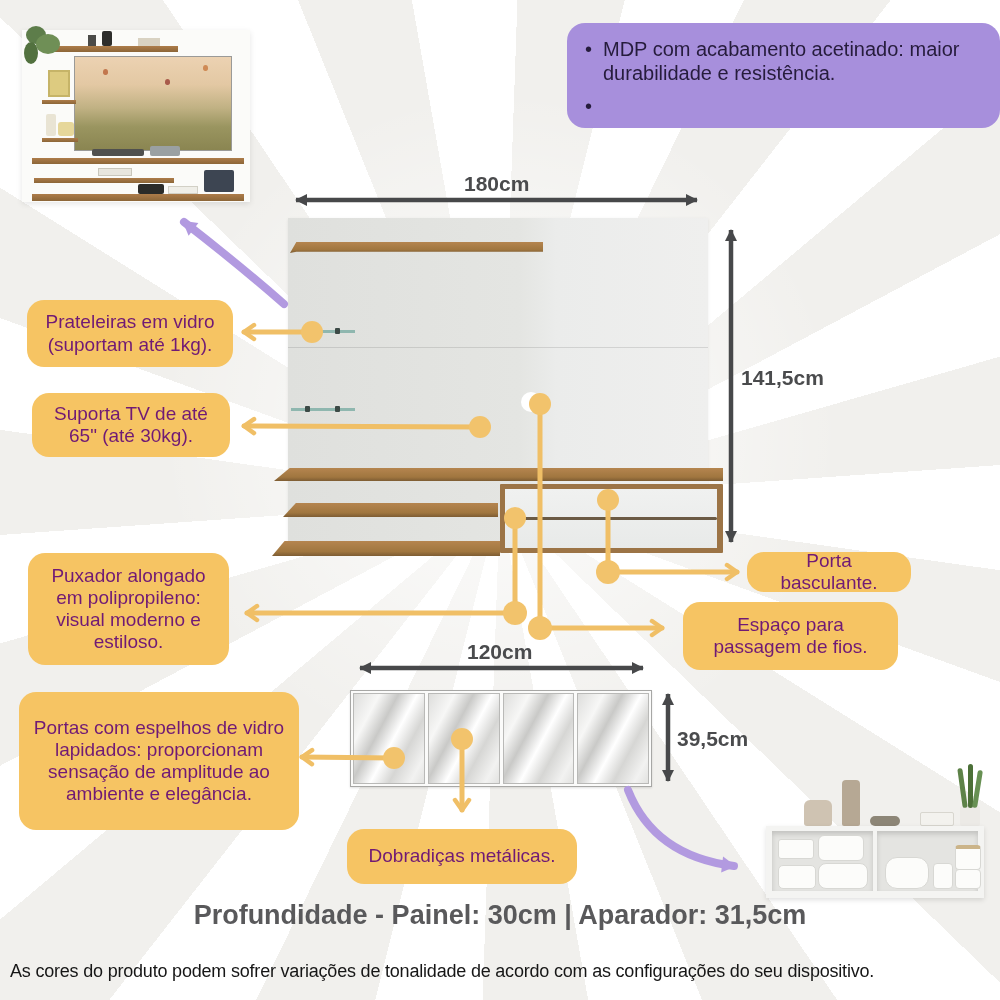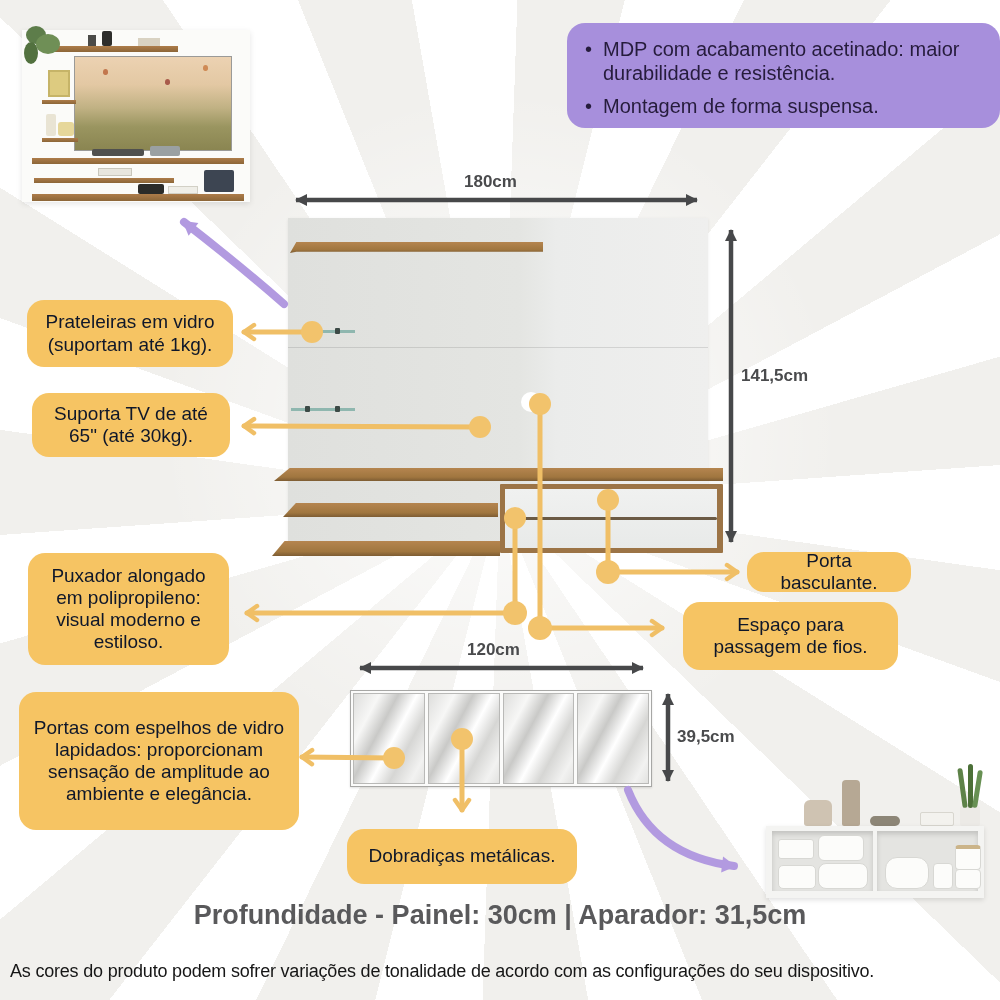--- a/index.html
+++ b/index.html
@@ -17,27 +17,27 @@
     left:567px;top:23px;width:433px;height:105px;border-radius:18px;
     background:#a78fdc;color:#261c3c;font-size:20px;line-height:1.2;
     padding:14px 16px 10px 18px;
   }
   .bullet-row{display:flex;margin-bottom:9px;}
   .bullet-dot{width:18px;flex:0 0 18px;font-size:20px;}
 
   
   .ylabel{
     position:absolute;background:#f6c463;border-radius:17px;
-    color:#0f172a;font-size:19px;line-height:1.17;text-align:center;
+    color:#701a75;font-size:19px;line-height:1.17;text-align:center;
     display:flex;align-items:center;justify-content:center;
     padding:8px 10px;box-sizing:border-box;
   }
 
   
-  .dim{position:absolute;color:#4a4b4d;font-weight:bold;font-size:17px;}
+  .dim{position:absolute;color:#4a4b4d;font-weight:bold;font-size:21px;}
 
   
   .panel{
     left:288px;top:218px;width:420px;height:330px;
     background:linear-gradient(90deg,#dfe0dd 0%,#e4e5e2 55%,#ebeceb 64%,#efefee 100%);
     box-shadow:0 1px 3px rgba(0,0,0,.08);
   }
   .panel-seam{left:288px;top:347px;width:420px;height:1px;background:rgba(90,90,90,.18);}
   .wood{background:linear-gradient(180deg,#b5854f 0%,#a0763f 70%,#7d5c33 100%);}
   .shelf-top{left:290px;top:242px;width:253px;height:11px;
@@ -121,21 +121,20 @@
   <div class="abs ph-wood" style="left:14px;top:172px;width:212px;height:7px;"></div>
 </div>
 
 <div class="abs info-box">
   <div class="bullet-row">
     <span class="bullet-dot">•</span>
     <span>MDP com acabamento acetinado: maior durabilidade e resistência.</span>
   </div>
   <div class="bullet-row">
     <span class="bullet-dot">•</span>
-    <span>Montagem de forma suspensa.</span>
   </div>
 </div>
 
 <div class="abs panel"></div>
 <div class="abs panel-seam"></div>
 <div class="abs wood shelf-top"></div>
 <div class="glass" style="left:291px;top:330px;"></div>
 <div class="glass" style="left:291px;top:408px;"></div>
 <div class="abs wood shelf-long"></div>
 <div class="abs wood shelf-mid"></div>

